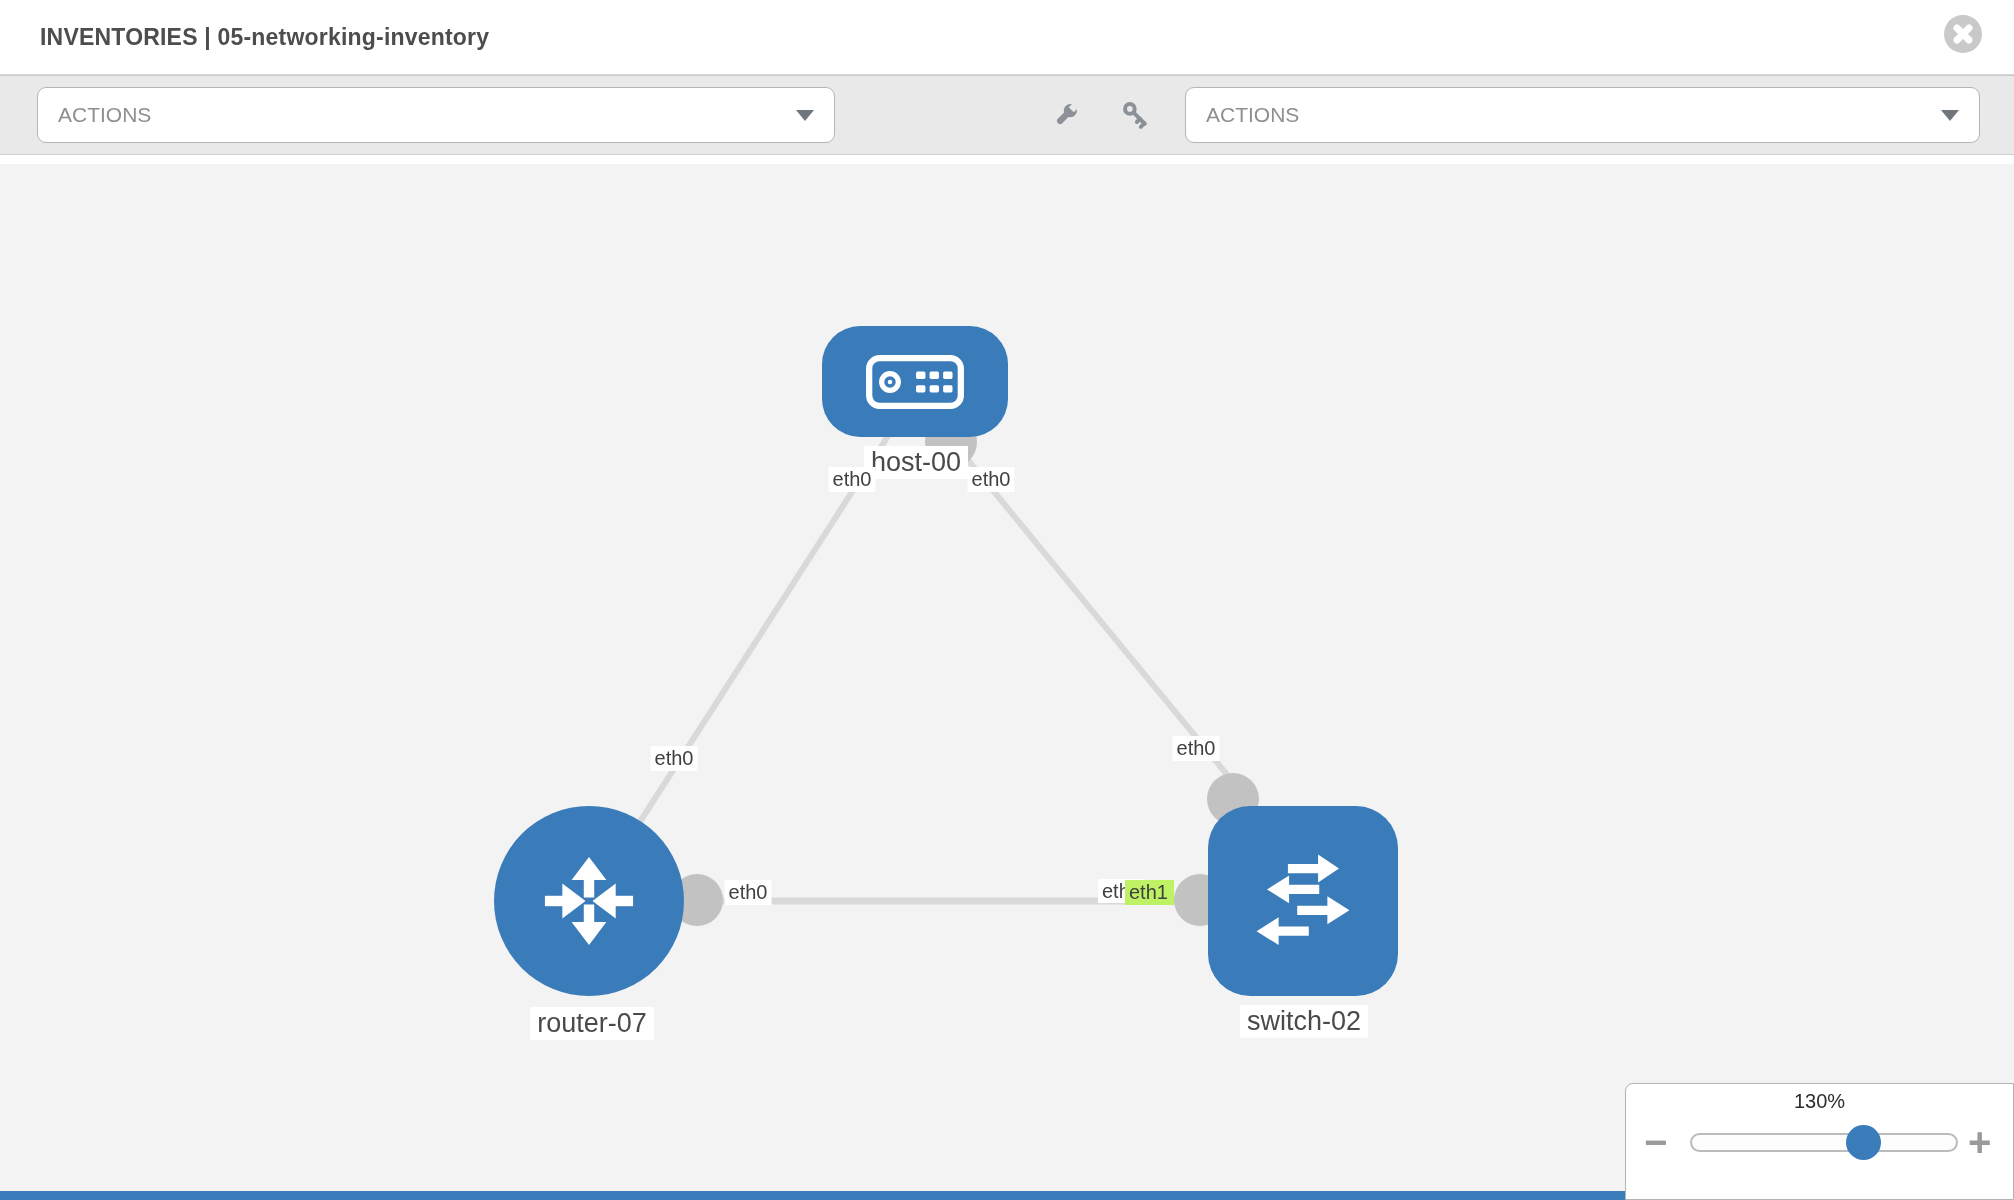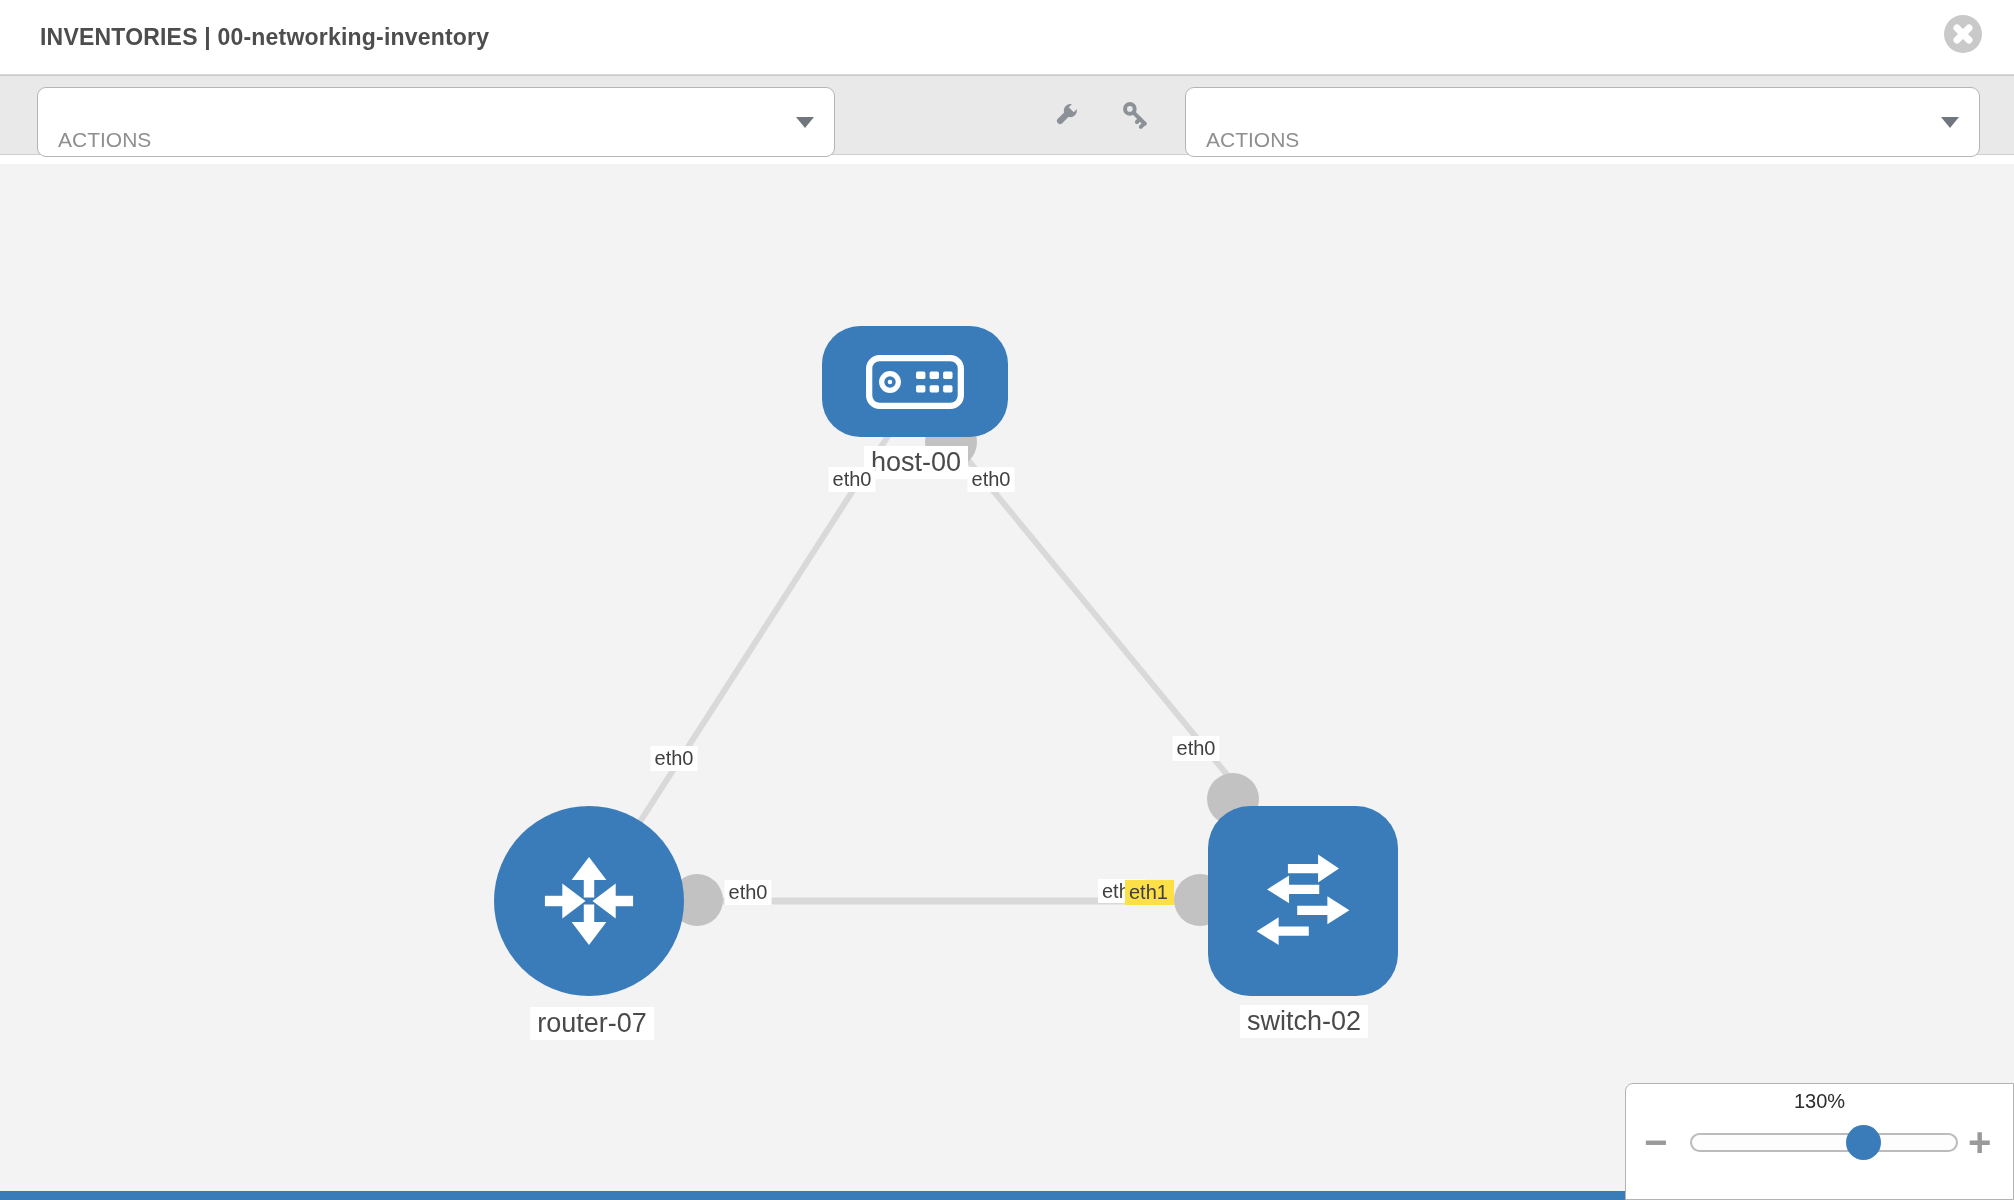--- a/index.html
+++ b/index.html
@@ -10,22 +10,22 @@
   }
   
   .header{position:absolute;top:0;left:0;width:2014px;height:74px;background:#fff;border-bottom:1px solid #d9d9d9;}
   .page-title{position:absolute;left:40px;top:50%;transform:translateY(-50%);
     font-size:23px;font-weight:bold;color:#4d4d4d;letter-spacing:.2px;}
   .close-btn{position:absolute;right:32px;top:15px;width:38px;height:38px;border-radius:50%;
     background:#c9c9c9;display:flex;align-items:center;justify-content:center;cursor:pointer;}
   
   .toolbar{position:absolute;top:75px;left:0;width:2014px;height:80px;background:var(--toolbar-bg);
     border-top:1px solid #c9c9c9;border-bottom:1px solid #cfcfcf;box-sizing:border-box;}
-  .select{position:absolute;top:11px;height:70px;background:#fff;border:1px solid #b5b5b5;border-radius:9px;
-    display:flex;align-items:flex-end;padding:4px 20px;font-size:21px;color:var(--placeholder-text);
+  .select{position:absolute;top:11px;height:56px;background:#fff;border:1px solid #b5b5b5;border-radius:9px;
+    display:flex;align-items:center;padding:4px 20px;font-size:21px;color:var(--placeholder-text);
     box-sizing:border-box;cursor:pointer;}
   .select .caret{position:absolute;right:20px;top:50%;margin-top:-5px;width:0;height:0;
     border-left:9px solid transparent;border-right:9px solid transparent;border-top:11px solid #70767d;}
   #actions-select{left:37px;width:798px;}
   #search-select{left:1185px;width:795px;}
   .tool-btn{position:absolute;top:19px;width:40px;height:40px;display:flex;align-items:center;
     justify-content:center;cursor:pointer;background:transparent;border:none;}
   #wrench-btn{left:1046px;}
   #key-btn{left:1116px;}
   
@@ -40,40 +40,40 @@
   #node-switch{left:1208px;top:642px;width:190px;height:190px;border-radius:42px;}
   .node-label{position:absolute;transform:translateX(-50%);background:#fff;color:var(--label-text);
     font-size:27px;padding:1px 7px;white-space:nowrap;}
   #label-host{left:916px;top:282px;}
   #label-router{left:592px;top:843px;}
   #label-switch{left:1304px;top:841px;}
   .eth-label{position:absolute;transform:translateX(-50%);background:#fff;color:#3f3f3f;
     font-size:20px;padding:1px 4px;white-space:nowrap;}
   #eth-overlap{position:absolute;left:1098px;top:716px;font-size:20px;color:#3f3f3f;}
   #eth-overlap .back{background:#fff;padding:1px 4px;}
-  #eth-overlap .front{position:absolute;left:27px;top:0;background:#fde047;padding:1px 6px 1px 4px;}
+  #eth-overlap .front{position:absolute;left:27px;top:0;background:#bef264;padding:1px 6px 1px 4px;}
   
   #zoom-panel{position:absolute;left:1625px;top:1083px;width:389px;height:117px;background:#fff;
     border:1px solid #b3b3b3;border-radius:8px 0 0 0;box-sizing:border-box;z-index:5;padding-left:41px;}
   #zoom-level{position:absolute;left:0;right:0;top:6px;text-align:center;font-size:20px;color:#2d2d2d;}
   .zoom-sign{position:absolute;top:40px;font-size:40px;font-weight:bold;color:#9a9a9a;line-height:36px;cursor:pointer;}
   #zoom-minus{left:18px;}
   #zoom-plus{left:342px;}
   #zoom-track{position:absolute;left:64px;top:49px;width:268px;height:19px;border:2px solid #bbbbbb;
     border-radius:12px;background:#fdfdfd;box-sizing:border-box;cursor:pointer;}
   #zoom-thumb{position:absolute;left:154px;top:-10px;width:35px;height:35px;border-radius:50%;
     background:var(--node-blue);cursor:grab;}
   
   #bottom-bar{position:absolute;left:0;top:1191px;width:1626px;height:9px;background:var(--bottom-bar-blue);z-index:4;}
 </style>
 </head>
 <body>
 
 <div class="header">
-  <div class="page-title">INVENTORIES | 00-networking-inventory</div>
+  <div class="page-title">INVENTORIES | 05-networking-inventory</div>
   <div class="close-btn">
     <svg width="36" height="36" viewBox="0 0 36 36">
       <line x1="12" y1="12" x2="24" y2="24" stroke="#ffffff" stroke-width="7" stroke-linecap="round"></line>
       <line x1="24" y1="12" x2="12" y2="24" stroke="#ffffff" stroke-width="7" stroke-linecap="round"></line>
     </svg>
   </div>
 </div>
 
 <div class="toolbar">
   <div class="select" id="actions-select">

